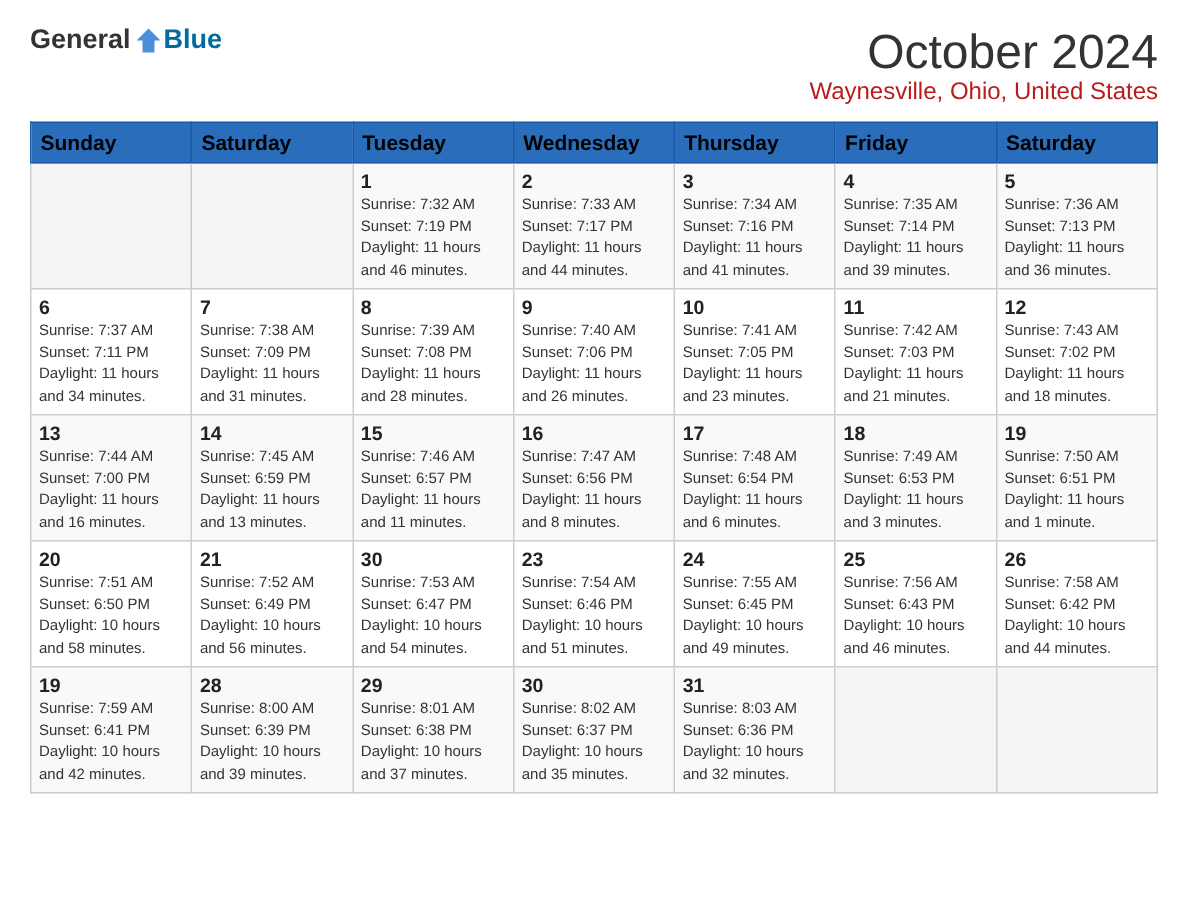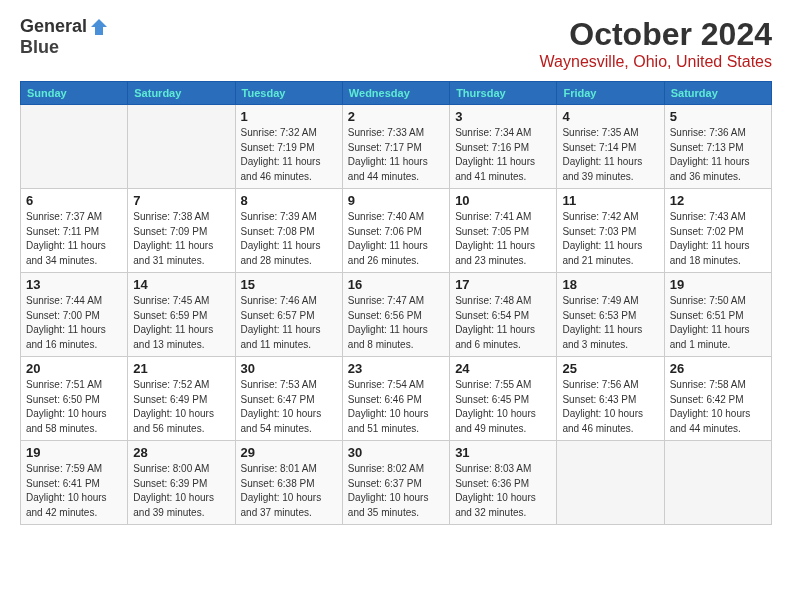--- a/index.html
+++ b/index.html
@@ -17,67 +17,67 @@
       background: #fff;
     }
     .header {
       display: flex;
       justify-content: space-between;
       align-items: flex-start;
       margin-bottom: 10px;
     }
     .logo {
       display: flex;
-      flex-direction: column;
+      flex-direction: row;
       align-items: flex-start;
       text-align: center;
     }
     .logo-text {
       display: flex;
       align-items: center;
     }
     .logo-general {
       font-size: 18px;
       font-weight: bold;
       color: #333;
     }
     .logo-blue {
       font-size: 18px;
       font-weight: bold;
-      color: #404040;
+      color: #0369a1;
     }
     .logo-icon {
       width: 20px;
       height: 20px;
       margin-left: 2px;
       margin-right: 0;
     }
     .title-block {
       text-align: right;
     }
     .month-title {
       font-size: 32px;
       color: #333;
-      font-weight: bold;
+      font-weight: normal;
     }
     .location {
       font-size: 16px;
       color: #b91c1c;
     }
     .calendar {
       width: 100%;
       border-collapse: collapse;
       table-layout: fixed;
     }
     .calendar thead tr th {
       background-color: #2a6ebb;
-      color: #5eead4;
+      color: #000000;
       text-align: left;
       padding: 5px 6px;
-      font-size: 11px;
+      font-size: 14px;
       font-weight: bold;
       border: 1px solid #1a5aaa;
     }
     .calendar tbody tr td {
       border: 1px solid #ccc;
       vertical-align: top;
       padding: 4px 5px;
       font-size: 10.5px;
       color: #333;
       background: #fff;

